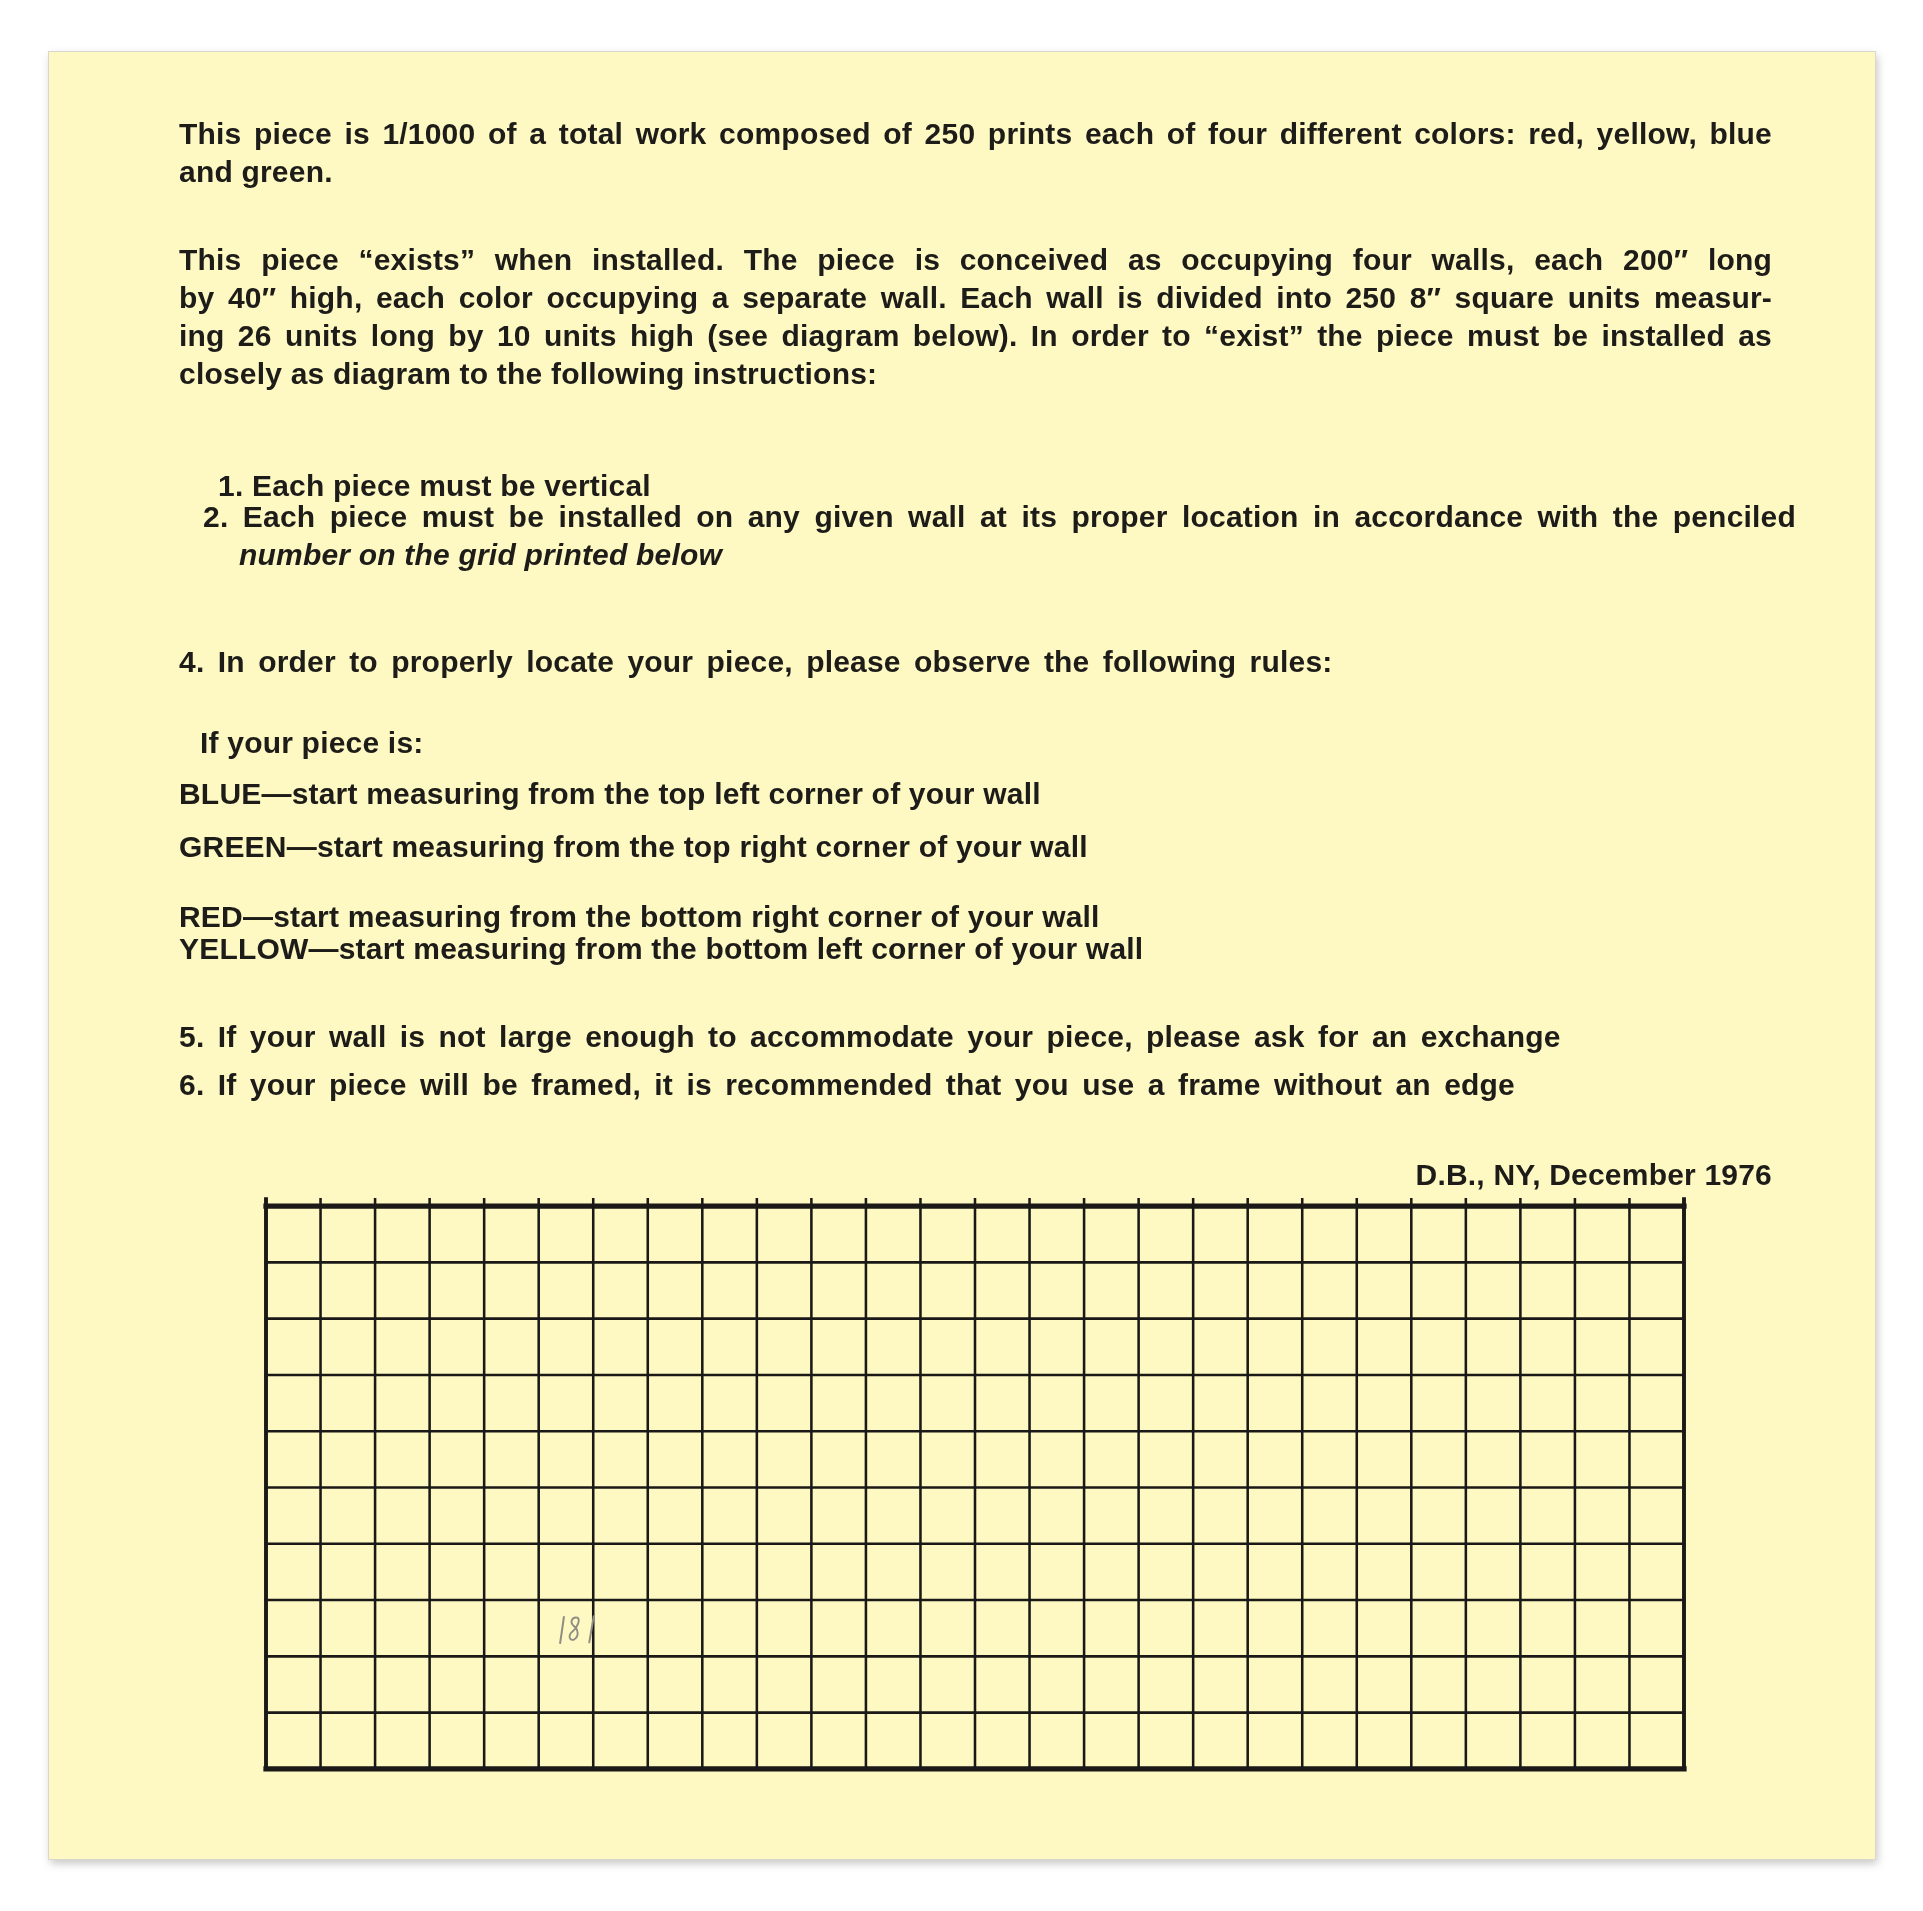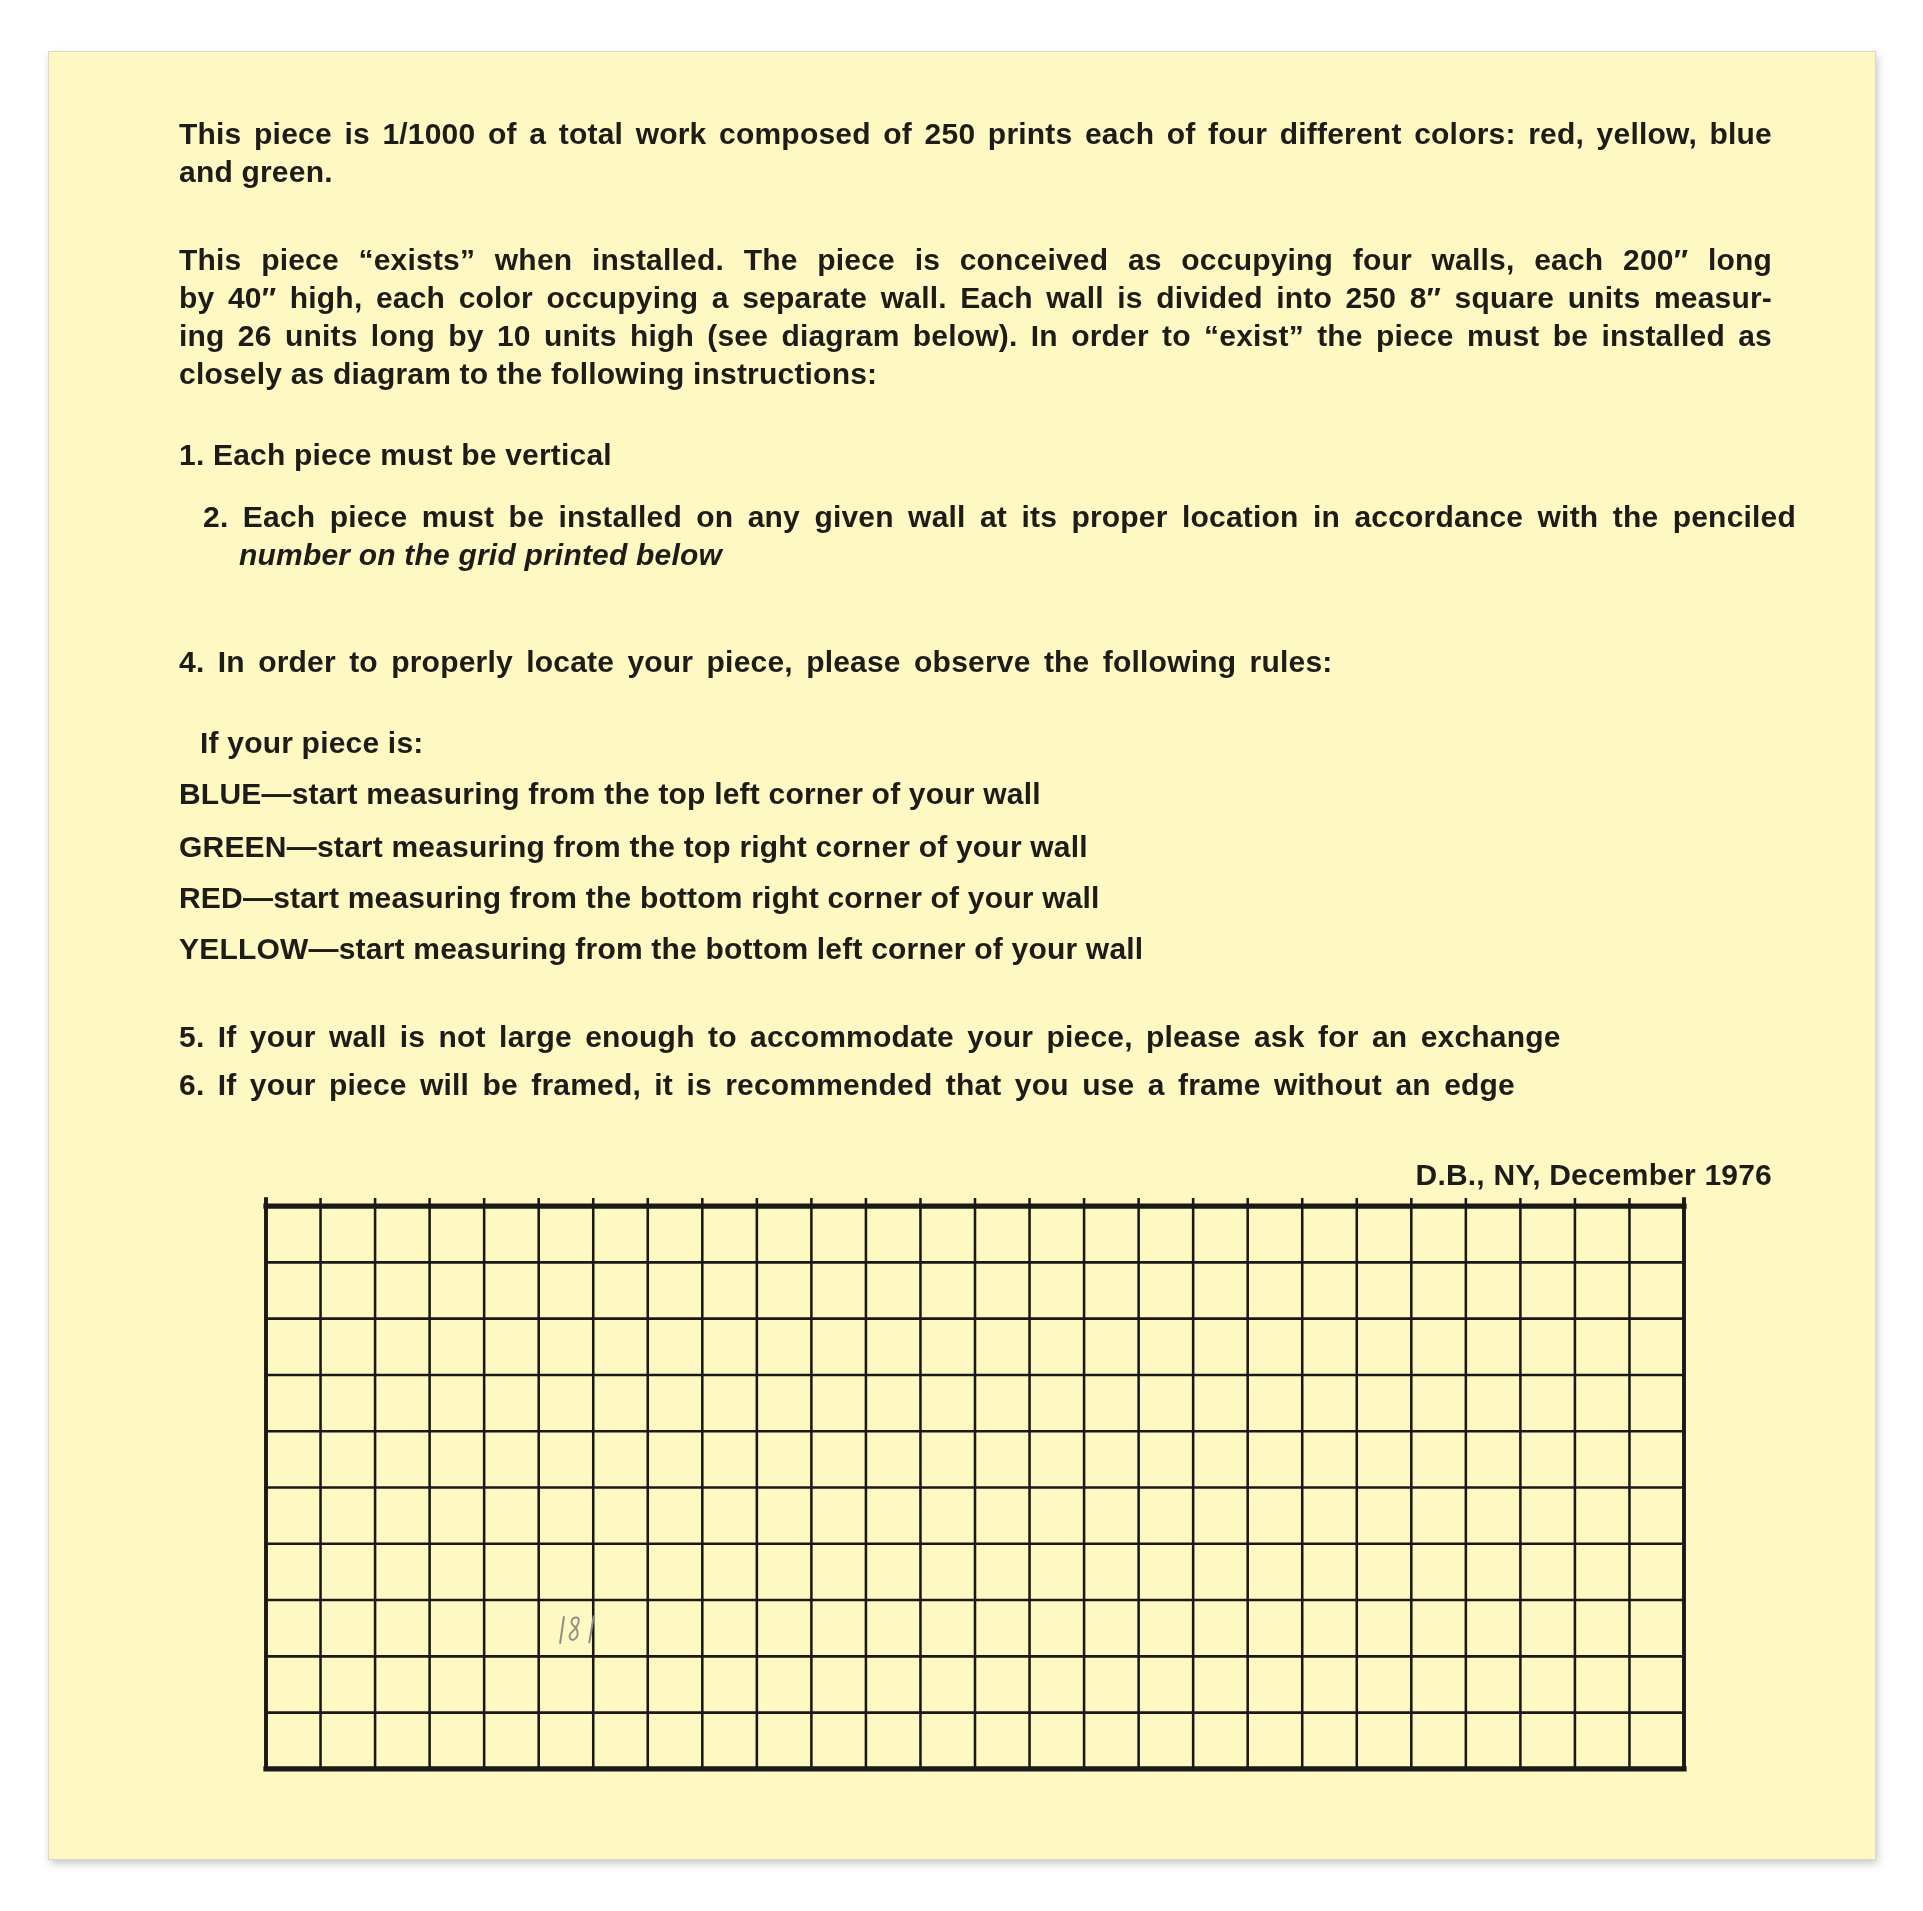--- a/index.html
+++ b/index.html
@@ -56,34 +56,34 @@
     <div class="nw">and green.</div>
   </div>
 
   <div class="tblock" style="top:189px;">
     <div class="just">This piece “exists” when installed. The piece is conceived as occupying four walls, each 200″ long</div>
     <div class="just">by 40″ high, each color occupying a separate wall. Each wall is divided into 250 8″ square units measur-</div>
     <div class="just">ing 26 units long by 10 units high (see diagram below). In order to “exist” the piece must be installed as</div>
     <div class="nw">closely as diagram to the following instructions:</div>
   </div>
 
-  <div class="tblock nw" style="top:384px;">1. Each piece must be vertical</div>
+  <div class="tblock nw" style="top:415px;margin-left:39px;">1. Each piece must be vertical</div>
 
   <div class="tblock" style="top:446px;margin-left:24px;">
     <div class="just">2. Each piece must be installed on any given wall at its proper location in accordance with the penciled</div>
     <div class="nw indent2">number on the grid printed below</div>
   </div>
 
 
   <div class="tblock nw spread" style="top:591px;">4. In order to properly locate your piece, please observe the following rules:</div>
 
   <div class="tblock nw" style="top:672px;margin-left:21px;">If your piece is:</div>
   <div class="tblock nw" style="top:723px;">BLUE—start measuring from the top left corner of your wall</div>
   <div class="tblock nw" style="top:776px;">GREEN—start measuring from the top right corner of your wall</div>
-  <div class="tblock nw" style="top:827px;">RED—start measuring from the bottom right corner of your wall</div>
+  <div class="tblock nw" style="top:846px;">RED—start measuring from the bottom right corner of your wall</div>
   <div class="tblock nw" style="top:878px;">YELLOW—start measuring from the bottom left corner of your wall</div>
 
   <div class="tblock nw spread" style="top:966px;">5. If your wall is not large enough to accommodate your piece, please ask for an exchange</div>
   <div class="tblock nw spread" style="top:1014px;">6. If your piece will be framed, it is recommended that you use a frame without an edge</div>
 
   <div class="tblock nw sig" style="top:1104px;">D.B., NY, December 1976</div>
 
   <div class="grid-wrap">
     <svg width="1418" height="563" viewBox="0 0 1887 749" xmlns="http://www.w3.org/2000/svg">
         <line x1="0" y1="-9" x2="0" y2="749" stroke="#1a1917" stroke-width="5.2" stroke-linecap="square"></line>

